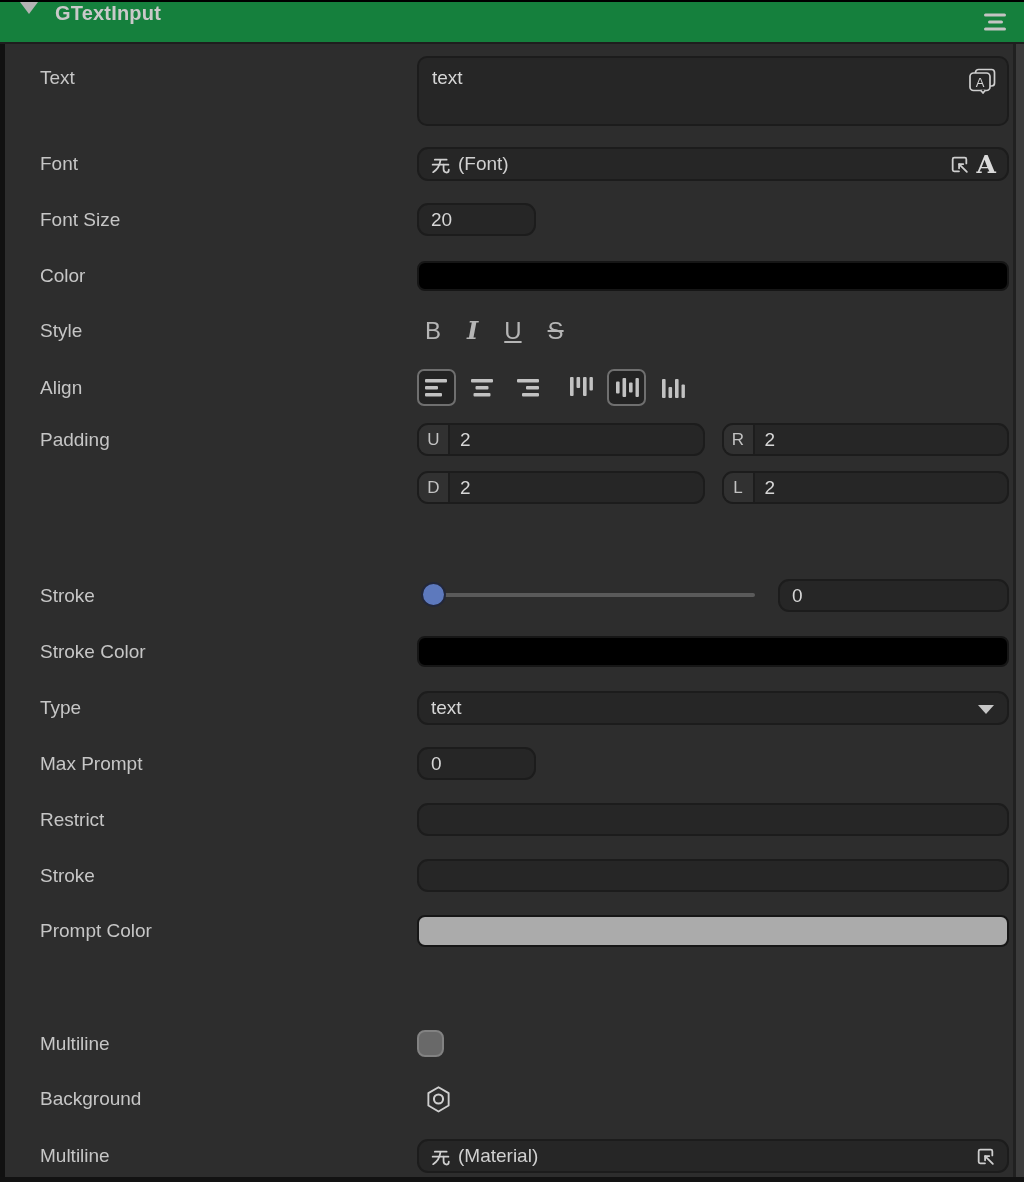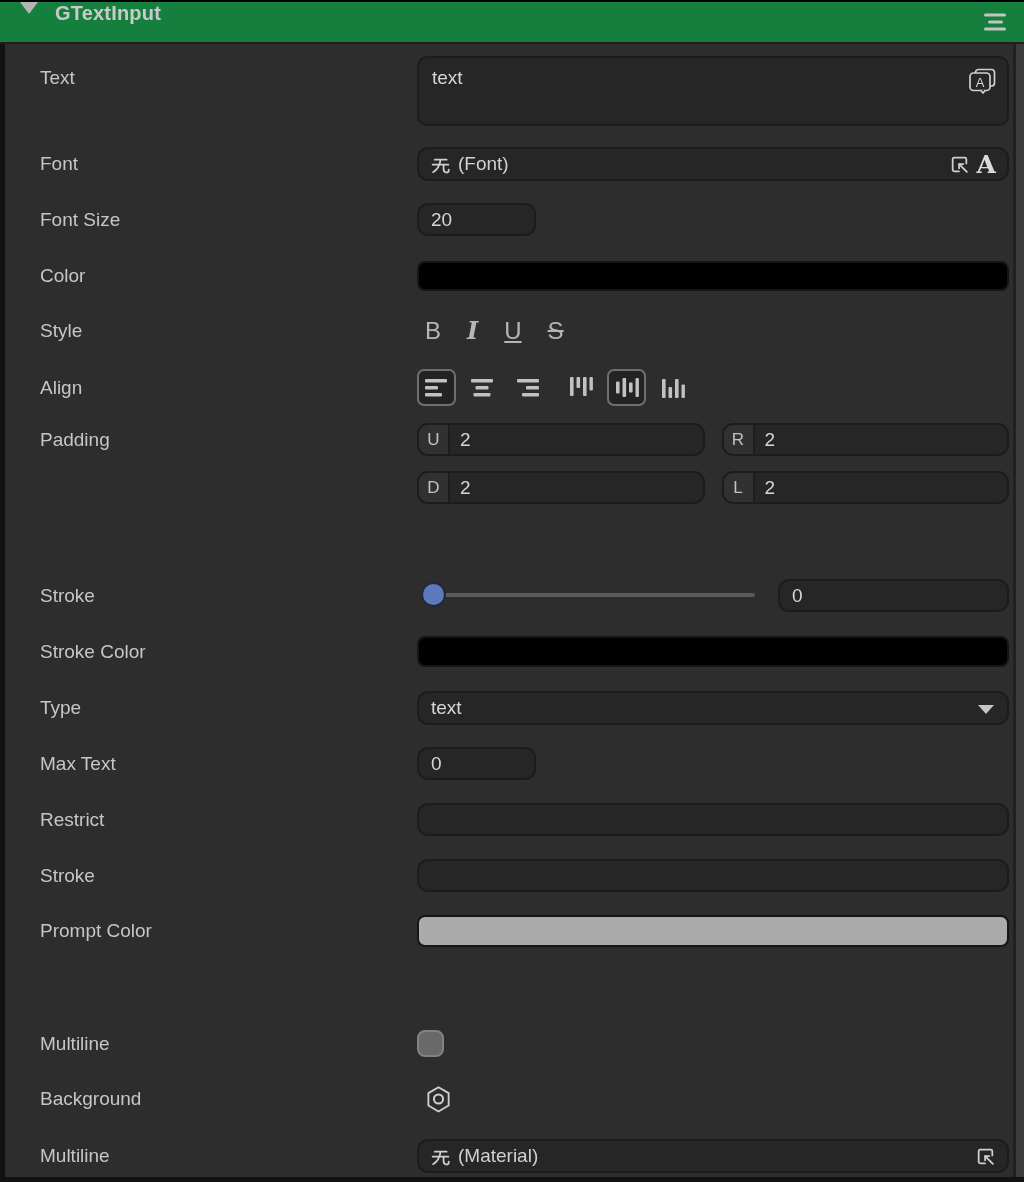--- a/index.html
+++ b/index.html
@@ -270,21 +270,21 @@
 
   <div class="row" style="top:691px;height:34px">
     <div class="label">Type</div>
     <div class="ctl field dropdown">
       <span class="val">text</span>
       <span class="dd-caret"></span>
     </div>
   </div>
 
   <div class="row" style="top:747px;height:33px">
-    <div class="label">Max Text</div>
+    <div class="label">Max Prompt</div>
     <div class="ctl field field-small">
       <span class="val">0</span>
     </div>
   </div>
 
   <div class="row" style="top:803px;height:33px">
     <div class="label">Restrict</div>
     <div class="ctl field">
       <span class="val"></span>
     </div>

